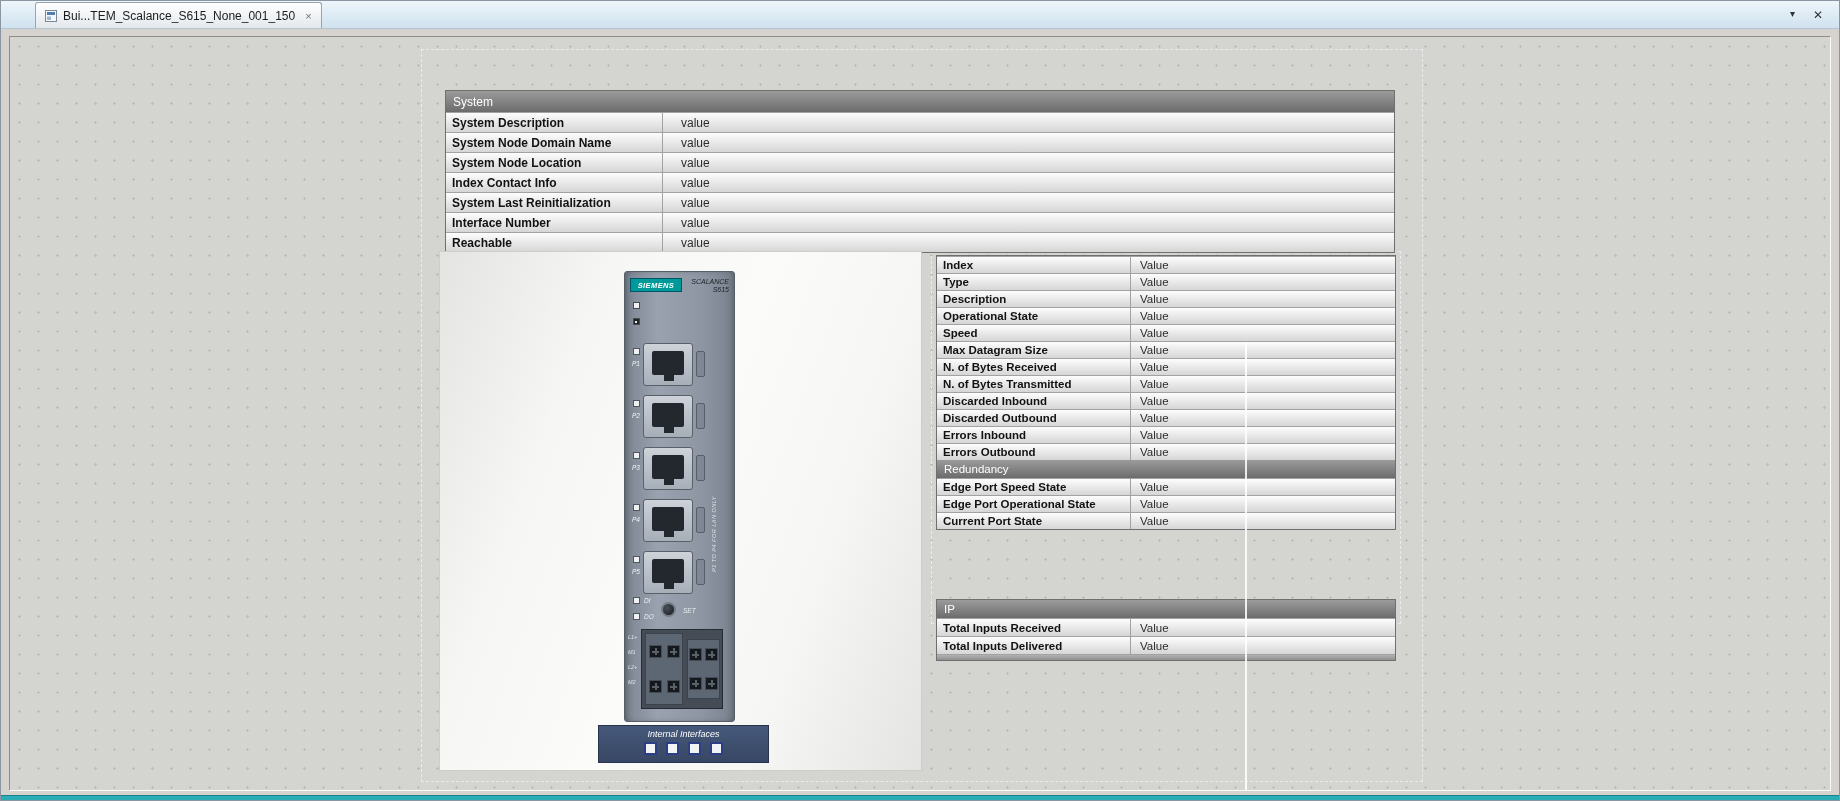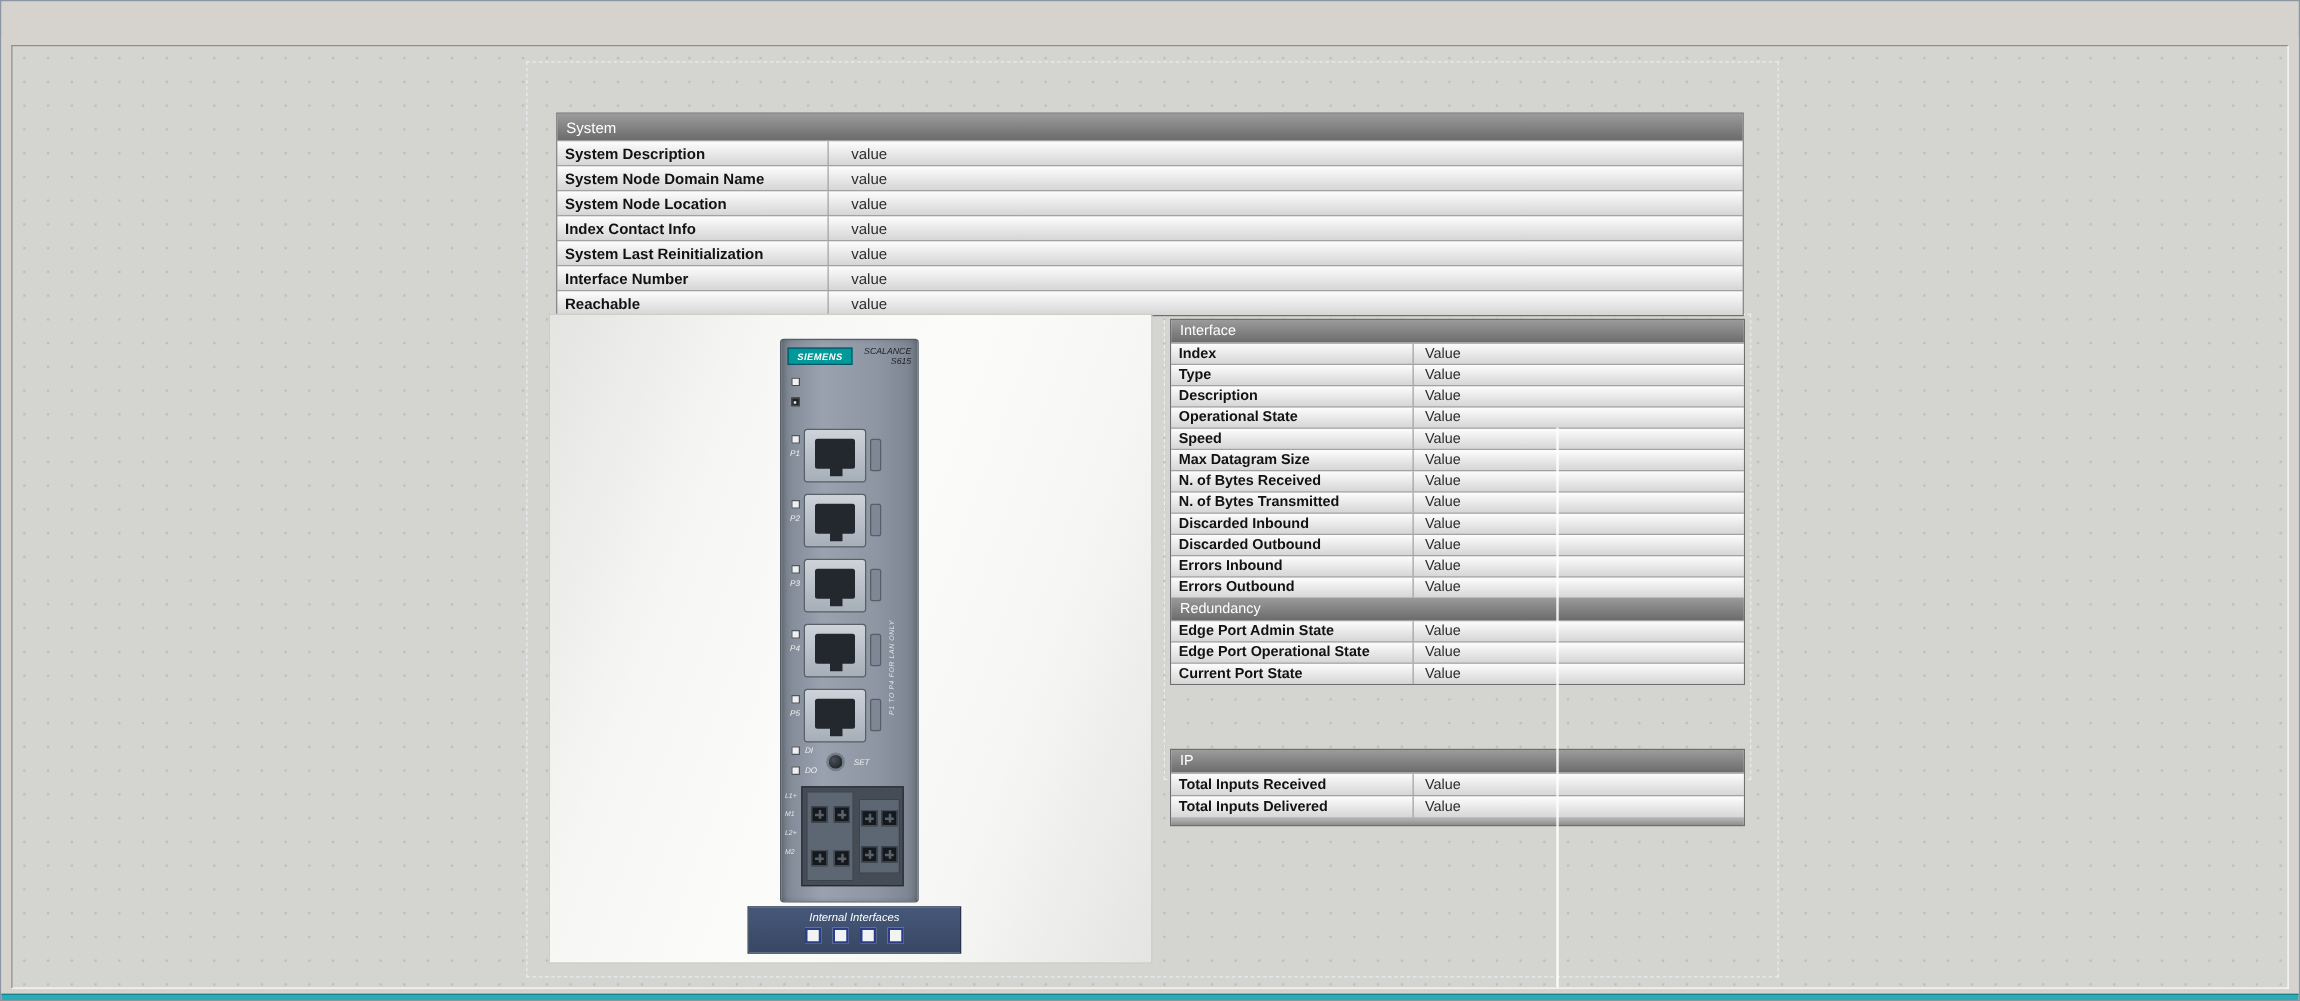--- a/index.html
+++ b/index.html
@@ -130,20 +130,35 @@
       background:linear-gradient(#46587a,#374764); border:1px solid #27344c; }
   .ii-title { text-align:center; margin-top:3px; font-size:9px; color:#fff; }
   .ii-squares { display:flex; justify-content:center; gap:9px; margin-top:3px; }
   .iisq { width:13px; height:13px; background:#f2f3f5; border:2px solid #2c3f85; }
 </style>
 </head>
 <body>
 
 <div class="window">
 
+  <div class="tabbar">
+    <div class="tab">
+      <svg width="12" height="12" viewBox="0 0 12 12">
+        <rect x="0.5" y="0.5" width="11" height="11" fill="#f4f6f8" stroke="#7a8794"></rect>
+        <rect x="2" y="2" width="8" height="3" fill="#4f7fae"></rect>
+        <rect x="2" y="6.5" width="4" height="3.5" fill="#9fb8cf"></rect>
+      </svg>
+      <span class="tab-title">Bui...TEM_Scalance_S615_None_001_150</span>
+      <span class="tab-close">×</span>
+    </div>
+    <div class="tabbar-controls">
+      <span class="ctrl-chevron">▾</span>
+      <span class="ctrl-close">✕</span>
+    </div>
+  </div>
 
   <div class="workspace">
     <div class="canvas">
 
       <div class="abs sel-outline" style="left:411px;top:12px;width:1002px;height:733px;"></div>
       <div class="abs sel-outline" style="left:921px;top:214px;width:470px;height:373px;"></div>
 
       <div class="dtable sys abs" style="left:435px;top:53px;width:950px;">
         <div class="thead">System</div>
         <div>
@@ -277,21 +292,20 @@
           <div class="ii-squares">
             <span class="iisq"></span>
             <span class="iisq"></span>
             <span class="iisq"></span>
             <span class="iisq"></span>
           </div>
         </div>
       </div>
 
       <div class="dtable itf abs" style="left:926px;top:218px;width:460px;">
-        <div class="thead">Interface</div>
         <div>
 
             <div class="trow">
               <div class="tlabel">Index</div>
               <div class="tvalue">Value</div>
             </div>
 
             <div class="trow">
               <div class="tlabel">Type</div>
               <div class="tvalue">Value</div>
@@ -344,21 +358,21 @@
 
             <div class="trow">
               <div class="tlabel">Errors Outbound</div>
               <div class="tvalue">Value</div>
             </div>
           </div>
         <div class="thead">Redundancy</div>
         <div>
 
             <div class="trow">
-              <div class="tlabel">Edge Port Admin State</div>
+              <div class="tlabel">Edge Port Speed State</div>
               <div class="tvalue">Value</div>
             </div>
 
             <div class="trow">
               <div class="tlabel">Edge Port Operational State</div>
               <div class="tvalue">Value</div>
             </div>
 
             <div class="trow">
               <div class="tlabel">Current Port State</div>

